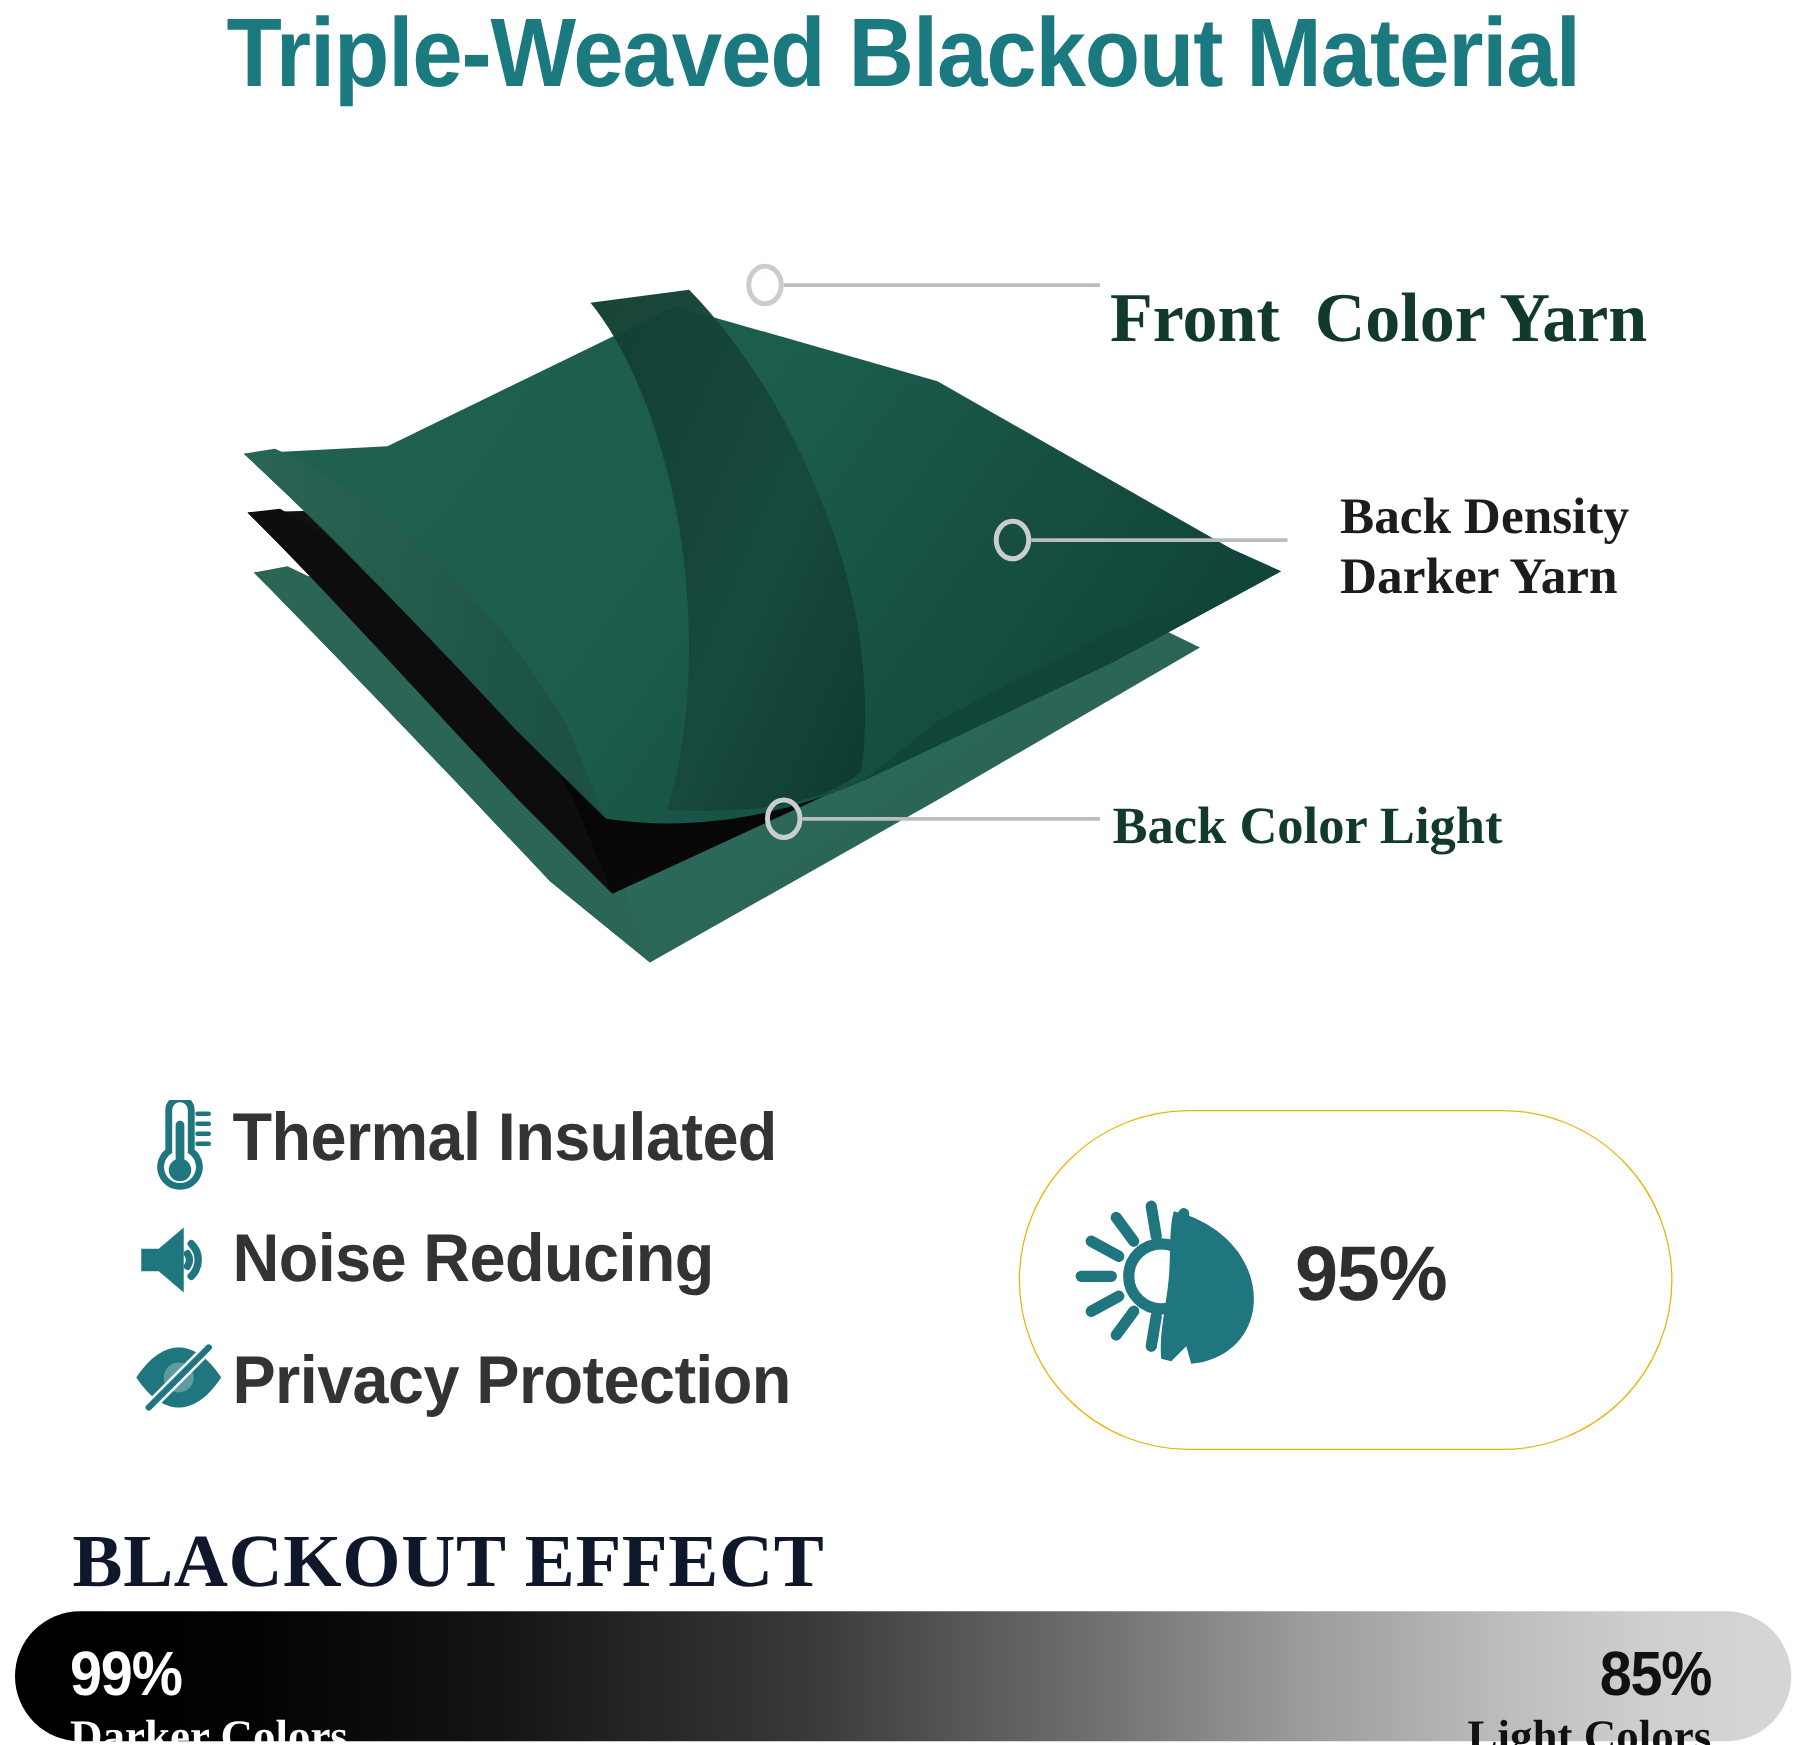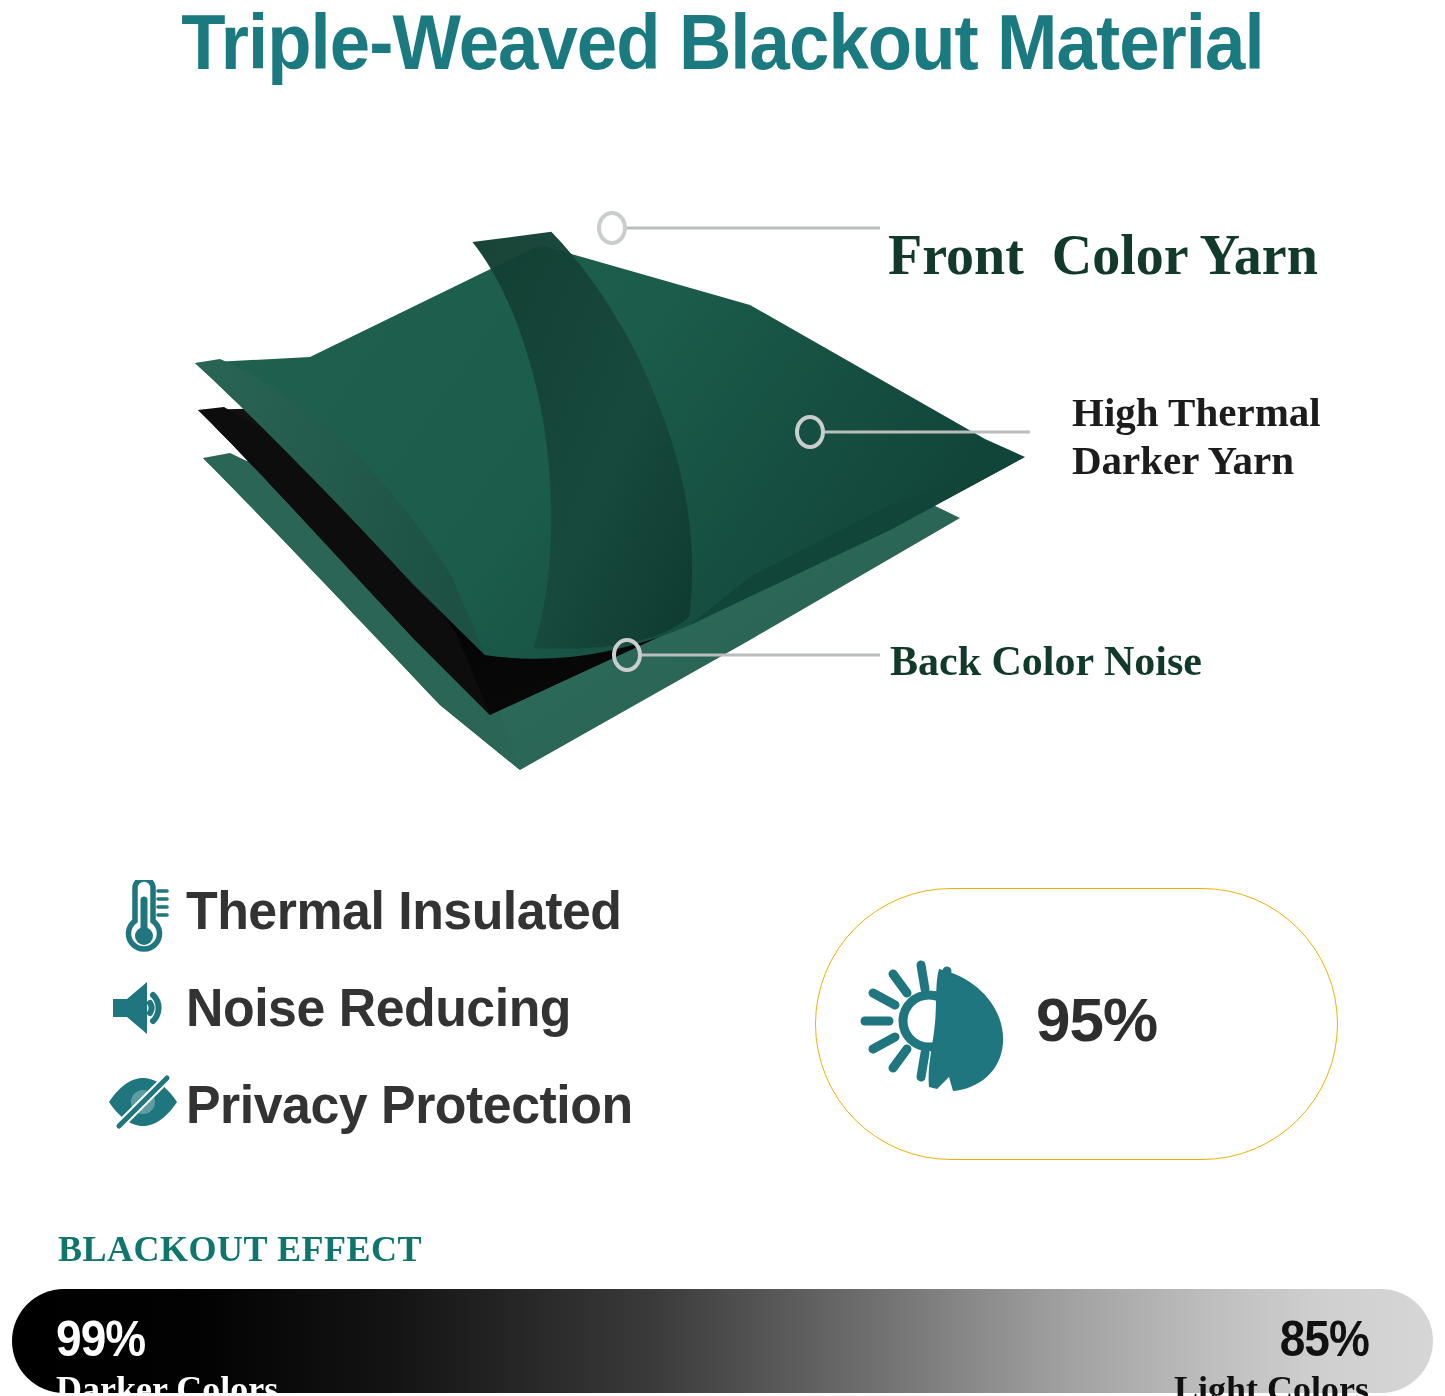--- a/index.html
+++ b/index.html
@@ -148,23 +148,23 @@
     letter-spacing: -1.5px;
   }
 
   
   .effect-heading {
     position: absolute;
     left: 58px;
     top: 1222px;
     font-family: "Liberation Serif", serif;
     font-weight: bold;
-    font-size: 36px;
+    font-size: 60px;
     line-height: 54px;
-    color: #0f766e;
+    color: #0f172a;
     letter-spacing: 0.5px;
     white-space: nowrap;
   }
   .effect-bar {
     position: absolute;
     left: 12px;
     top: 1289px;
     width: 1421px;
     height: 104px;
     border-radius: 52px;
@@ -284,23 +284,23 @@
       <g>
         <ellipse cx="437" cy="470" rx="13" ry="15" stroke="#C9CDCD" fill="none" stroke-width="4"></ellipse>
         <line x1="452" y1="470" x2="690" y2="470" stroke-width="3"></line>
       </g>
     </g>
   </svg>
 </div>
 
 <div class="callout-label" id="callout-front">Front  Color Yarn</div>
 
-<div class="callout-label" id="callout-black"><span class="line1">High Thermal</span><span class="line2">Darker Yarn</span></div>
-
-<div class="callout-label" id="callout-back">Back Color Noise</div>
+<div class="callout-label" id="callout-black"><span class="line1">Back Density</span><span class="line2">Darker Yarn</span></div>
+
+<div class="callout-label" id="callout-back">Back Color Light</div>
 
 <div class="feature-list">
 
   <div class="feature-row">
     <span class="feature-icon">
       <svg width="56" height="76" viewBox="0 0 56 76">
         <path d="M20 8 a9 9 0 0 1 18 0 v33 a15.5 15.5 0 1 1 -18 0 Z" fill="none" stroke="#20767E" stroke-width="5.5"></path>
         <path d="M29 20 v29" stroke="#20767E" stroke-width="7" stroke-linecap="round" fill="none"></path>
         <circle cx="29" cy="56" r="9" fill="#20767E"></circle>
         <g stroke="#20767E" stroke-width="3.6" stroke-linecap="round">

